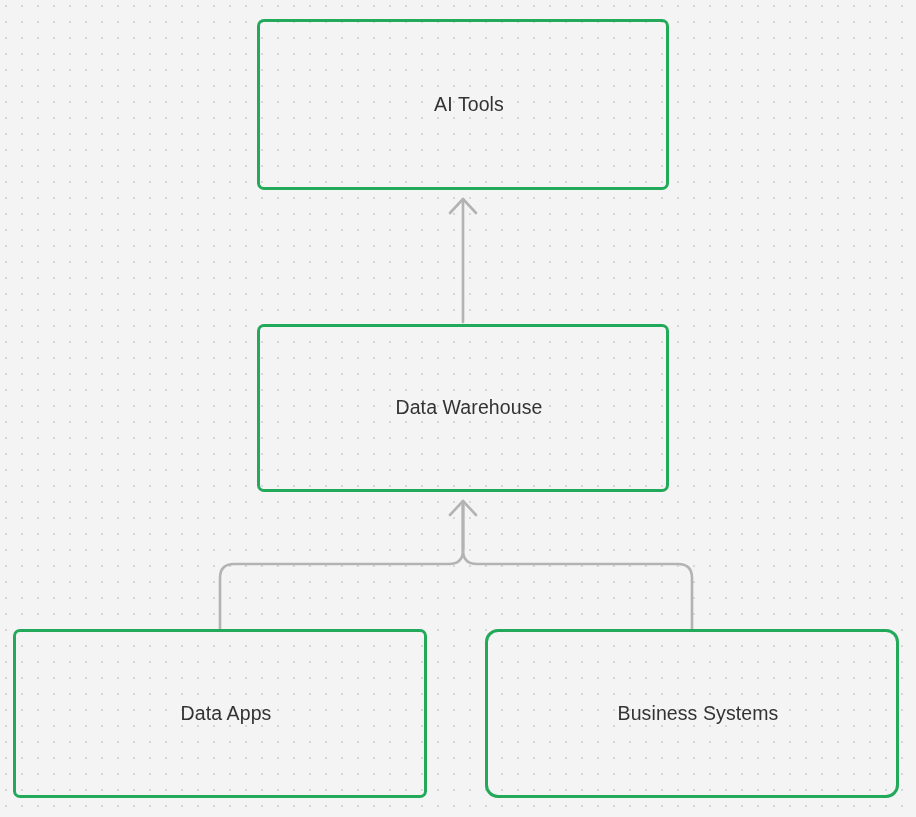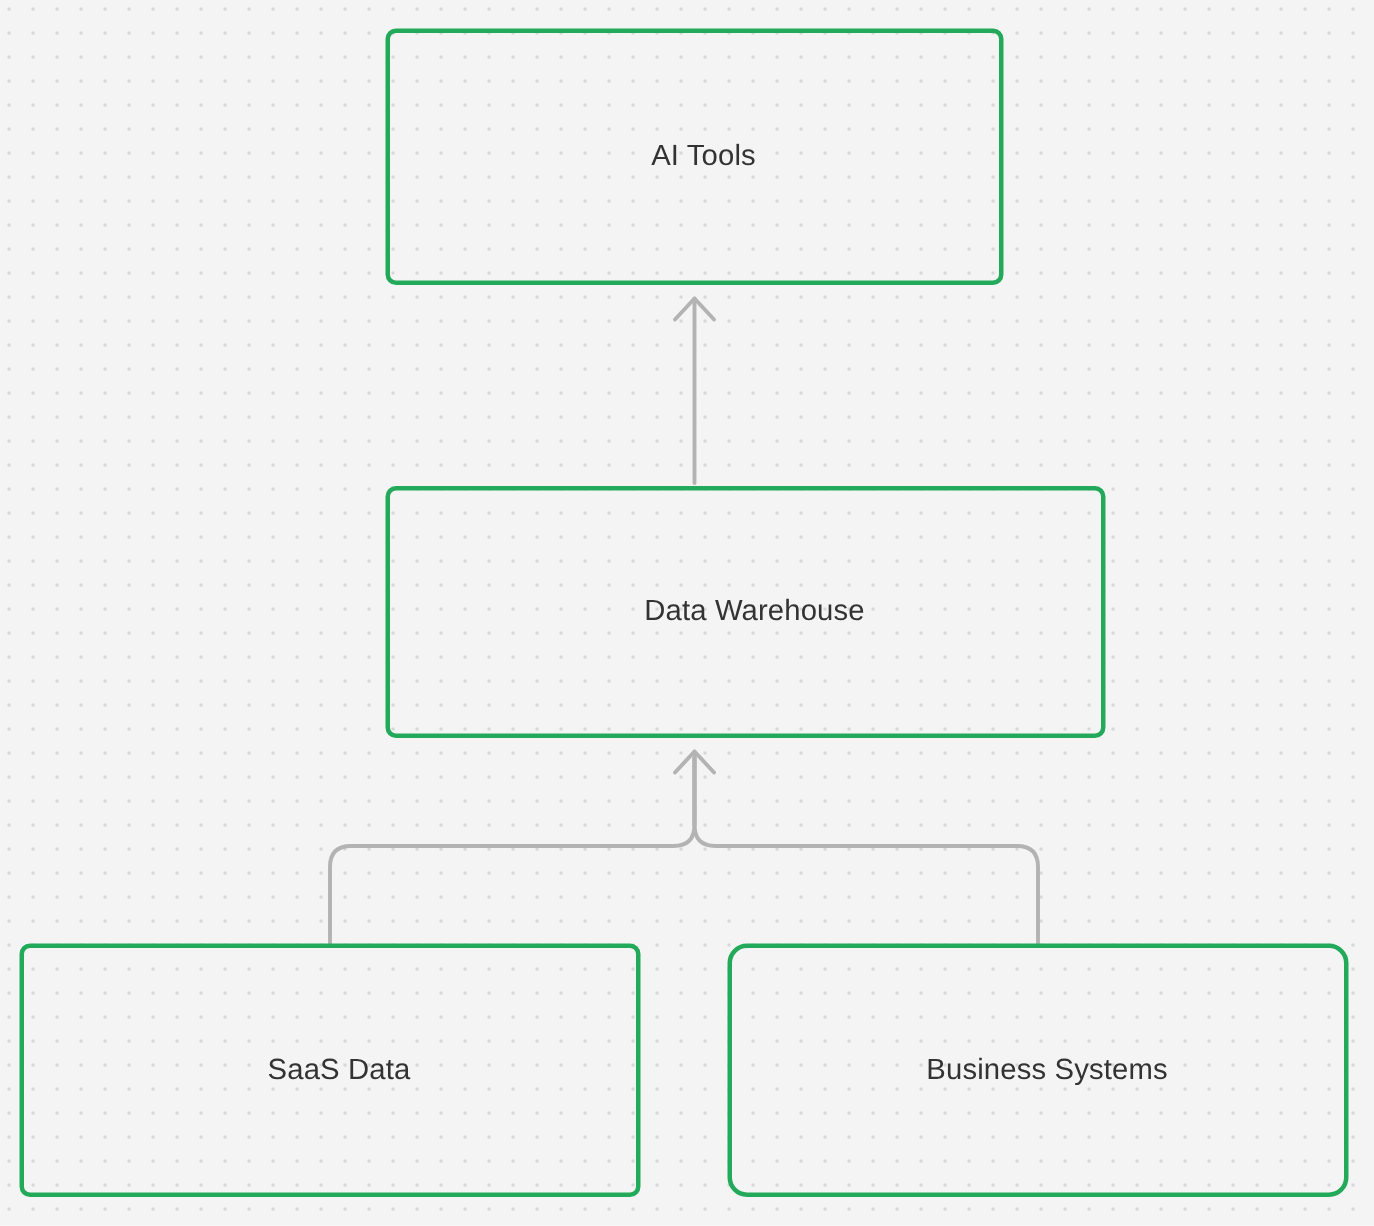--- a/index.html
+++ b/index.html
@@ -51,21 +51,21 @@
     font-size: 19.5px;
     line-height: 1;
     color: #333333;
     letter-spacing: 0.1px;
     white-space: nowrap;
     text-align: center;
   }
 
   
   #node-ai-tools          { left: 257px; top: 19px;  width: 412px; height: 171px; }
-  #node-data-warehouse    { left: 257px; top: 324px; width: 480px; height: 168px; }
+  #node-data-warehouse    { left: 257px; top: 324px; width: 412px; height: 168px; }
   #node-saas-apps         { left: 13px;  top: 629px; width: 414px; height: 169px; }
   #node-business-systems  { left: 485px; top: 629px; width: 414px; height: 169px; border-radius: 13px; }
 </style>
 </head>
 <body>
 
 <div id="canvas">
 
   <svg id="edges" viewBox="0 0 916 817" width="916" height="817">
 
@@ -90,20 +90,20 @@
 
   <div class="node" id="node-ai-tools">
     <span class="node-label">AI Tools</span>
   </div>
 
   <div class="node" id="node-data-warehouse">
     <span class="node-label">Data Warehouse</span>
   </div>
 
   <div class="node" id="node-saas-apps">
-    <span class="node-label">SaaS Data</span>
+    <span class="node-label">Data Apps</span>
   </div>
 
   <div class="node" id="node-business-systems">
     <span class="node-label">Business Systems</span>
   </div>
 
 </div>
 
 </body></html>

